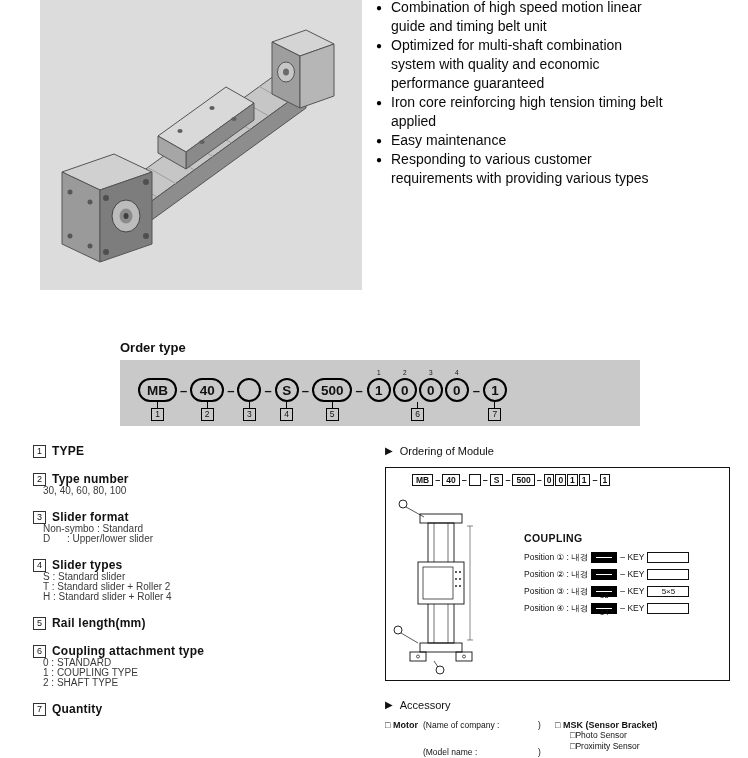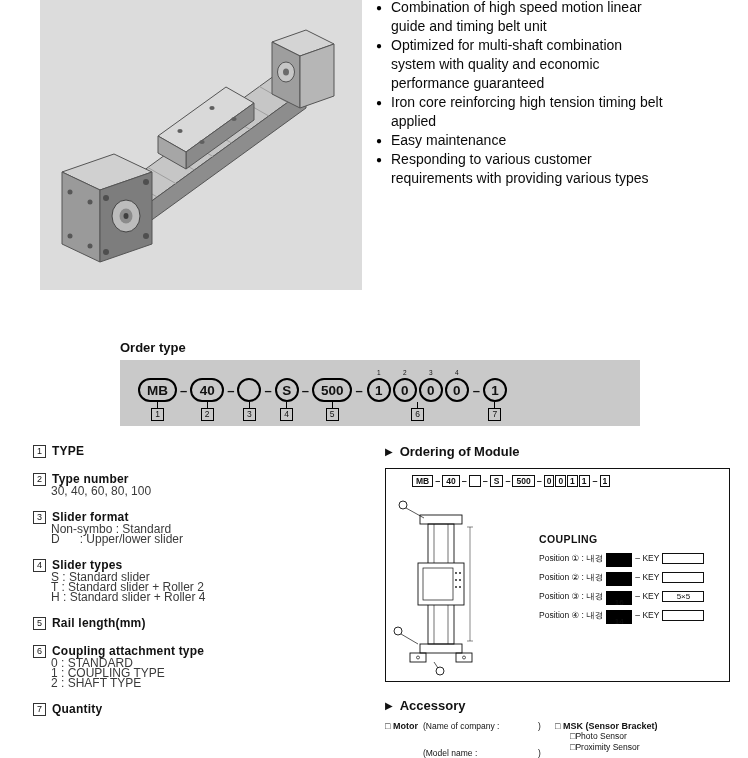--- a/index.html
+++ b/index.html
@@ -30,39 +30,39 @@
   .conn { width:1px; height:6px; background:#000; }
   .num-box { width:13px; height:13px; border:1px solid #000; font-size:8.5px; line-height:11px; text-align:center; }
   .dash { margin-top:15px; font-weight:bold; font-size:13px; padding:0 3px; }
 
   
   .legend { position:absolute; left:33px; top:444px; width:335px; }
   .lsec { margin-bottom:14px; }
   .lhead { display:flex; align-items:center; }
   .lnum { width:13px; height:13px; border:1px solid #333; font-size:9px; line-height:11px; text-align:center; margin-right:6px; flex:0 0 13px; }
   .ltitle { font-weight:bold; font-size:12px; letter-spacing:0.2px; }
-  .sub { margin-left:18px; font-size:12px; color:#3a3a3a; line-height:10px; white-space:pre; }
+  .sub { margin-left:10px; font-size:10px; color:#3a3a3a; line-height:10px; white-space:pre; }
 
   
   .sec-head { display:flex; align-items:center; gap:7px; }
   .arrow { font-size:10px; line-height:14px; }
-  .sec-title { font-weight:bold; font-size:13px; }
+  .sec-title { font-weight:normal; font-size:11px; }
 
   .module-section { position:absolute; left:385px; top:444px; width:346px; }
   .module-box { position:relative; margin-top:9px; width:345px; height:214px; border:1.5px solid #111; background:#fff; }
   .code-row { position:absolute; top:6px; left:26px; display:flex; align-items:center; }
   .cbox { border:1px solid #111; height:12px; line-height:10px; font-size:8.5px; font-weight:bold; padding:0 3px;
           min-width:12px; text-align:center; }
   .cbox.digit { min-width:9px; padding:0 2px; margin-right:1px; }
   .cdash { font-size:9px; font-weight:bold; padding:0 2px; }
   .module-diagram { position:absolute; left:4px; top:22px; }
-  .coupling { position:absolute; left:153px; top:64px; width:202px; }
+  .coupling { position:absolute; left:138px; top:64px; width:202px; }
   .coupling-title { font-weight:bold; font-size:10.5px; letter-spacing:0.4px; margin-bottom:8px; }
   .pos-row { display:flex; align-items:flex-start; font-size:8.5px; margin-bottom:5px; gap:3px; white-space:nowrap; }
-  .val-box { display:inline-block; width:26px; height:11px; border:7px solid #000000; font-size:8px; line-height:9px; text-align:center; }
+  .val-box { display:inline-block; width:26px; height:11px; border:5px solid #000000; font-size:8px; line-height:9px; text-align:center; }
   .key-box { display:inline-block; width:42px; height:11px; border:1px solid #111; font-size:8px; line-height:9px; text-align:center; }
 
   .accessory-section { position:absolute; left:385px; top:698px; width:355px; }
   .acc-body { display:flex; margin-top:8px; font-size:8.5px; }
   .motor-block { display:flex; gap:5px; }
   .acc-label { font-weight:bold; font-size:9px; white-space:nowrap; }
   .motor-rows { display:flex; flex-direction:column;gap:16px; }
   .mrow { display:flex; width:118px; line-height:10.5px; }
   .mpost { margin-left:auto; }
   .msk-block { margin-left:14px; }

